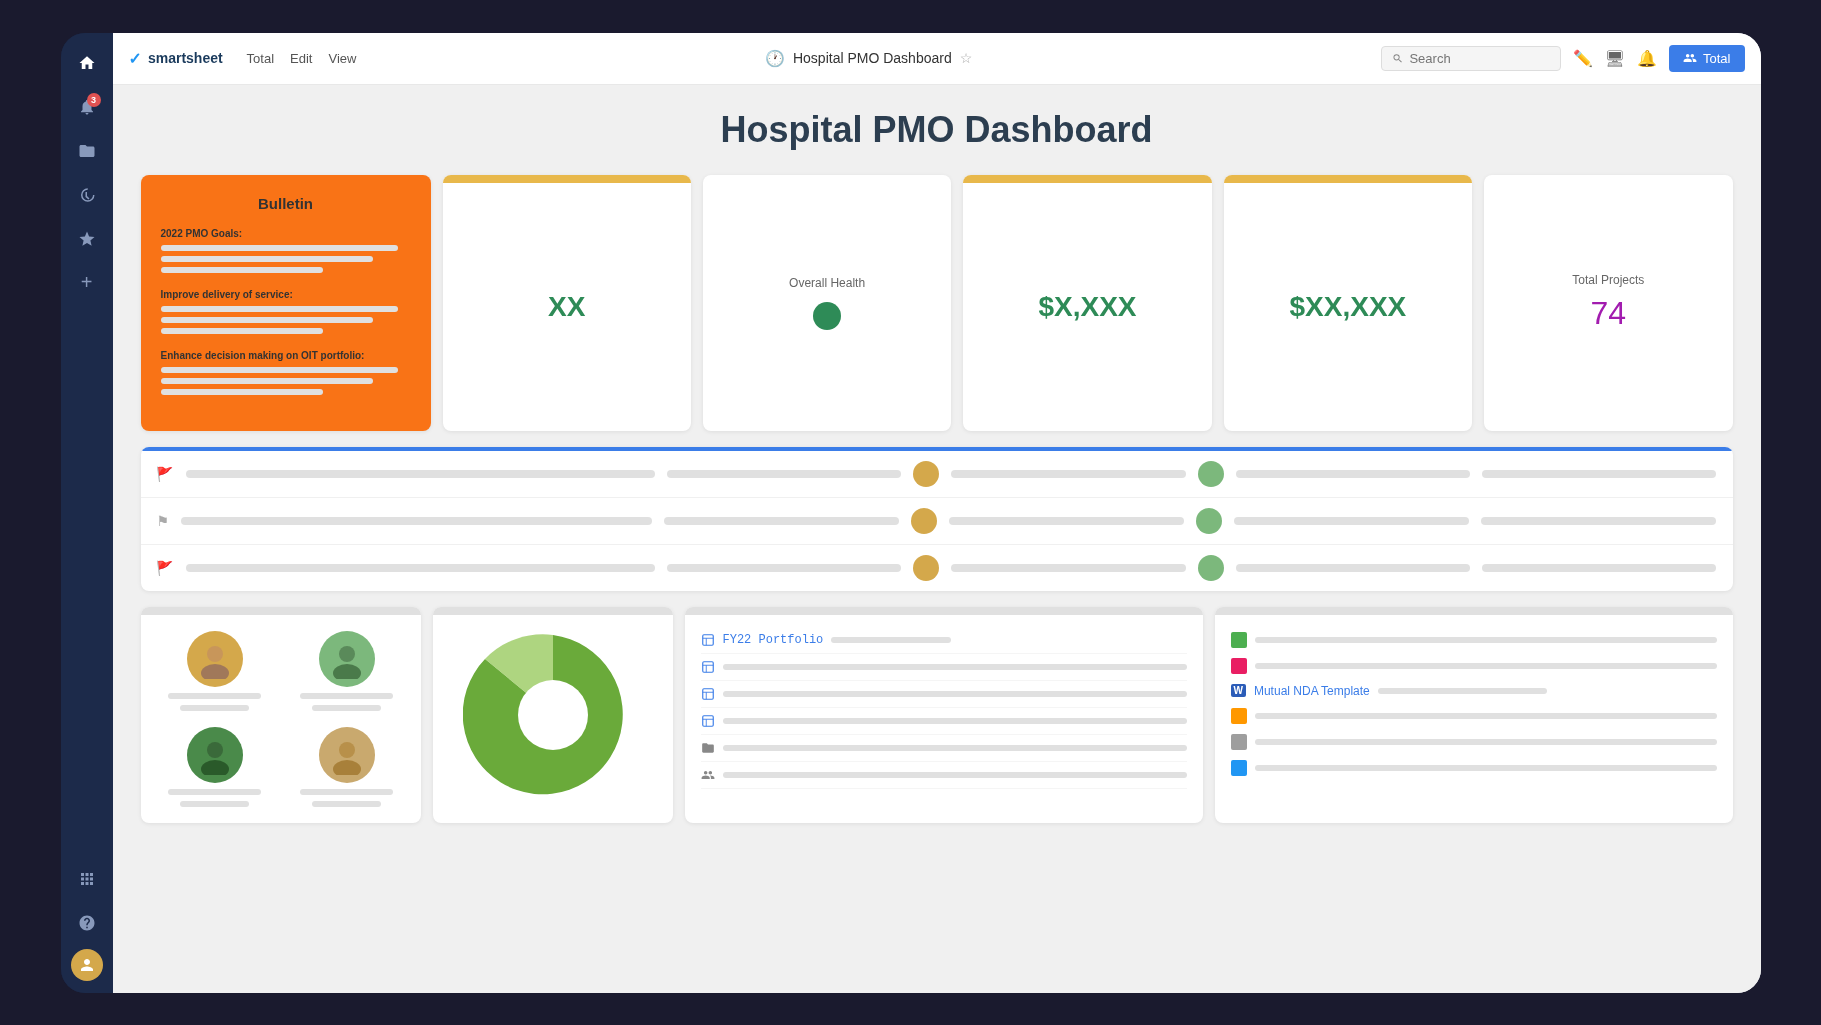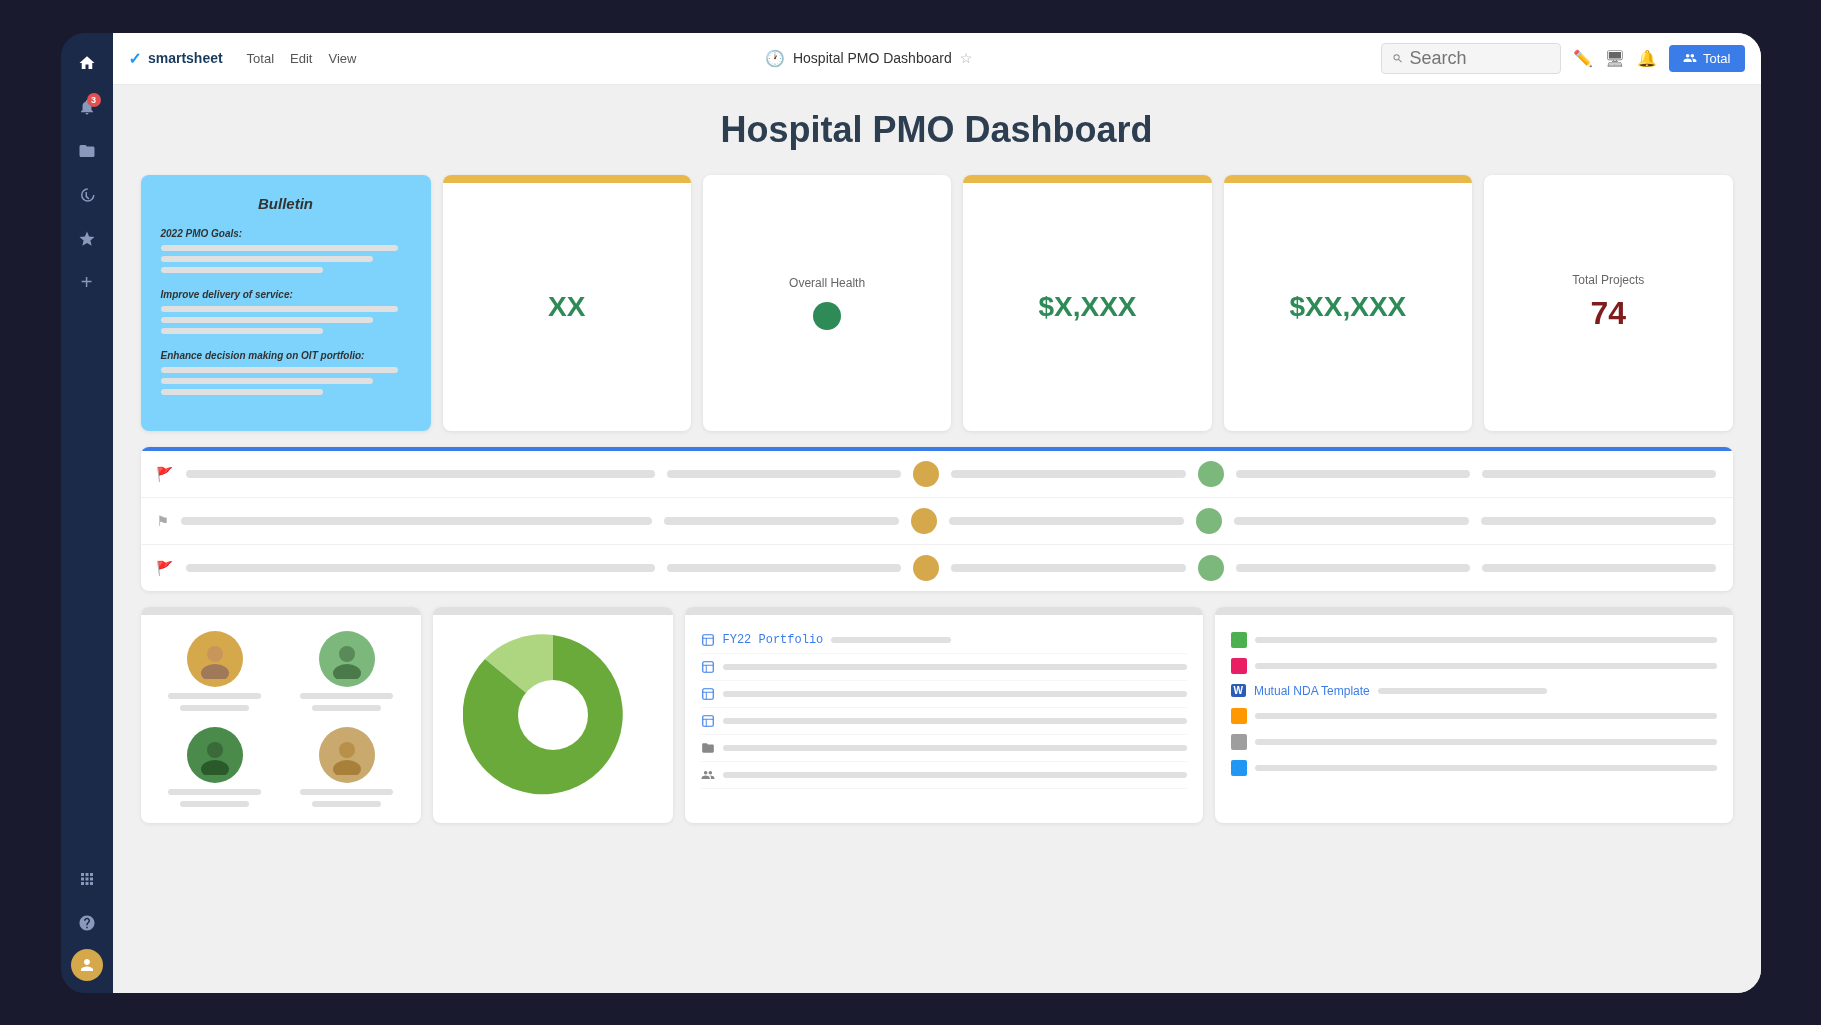--- a/index.html
+++ b/index.html
@@ -136,21 +136,21 @@
       background: #f5f5f5;
       border: 1px solid #ddd;
       border-radius: 4px;
       padding: 4px 10px;
       gap: 6px;
       width: 180px;
     }
     .topbar-search input {
       border: none;
       background: transparent;
-      font-size: 18px;
+      font-size: 13px;
       color: #1d4ed8;
       outline: none;
       width: 100%;
     }
     .topbar-action-icon {
       color: #666;
       font-size: 16px;
       cursor: pointer;
     }
     .share-btn {
@@ -180,27 +180,26 @@
       color: #2c3e50;
       margin-bottom: 24px;
     }
     
     .metrics-row {
       display: flex;
       gap: 12px;
       margin-bottom: 16px;
     }
     .bulletin-card {
-      background: #7dd3fc;
+      background: #f97316;
       border-radius: 8px;
       padding: 20px;
       width: 290px;
       flex-shrink: 0;
       box-shadow: 0 1px 4px rgba(0,0,0,0.08);
-      font-style: italic;
     }
     .bulletin-title {
       text-align: center;
       font-size: 15px;
       font-weight: 600;
       color: #333;
       margin-bottom: 16px;
     }
     .bulletin-section-title {
       font-size: 10px;
@@ -254,22 +253,22 @@
     }
     .overall-health-dot {
       width: 28px;
       height: 28px;
       border-radius: 50%;
       background: #2e8b57;
       margin-top: 4px;
     }
     .metric-total {
       font-size: 32px;
-      font-weight: 700;
-      color: #7f1d1d;
+      font-weight: 400;
+      color: #a21caf;
     }
     
     .table-section {
       background: #fff;
       border-radius: 8px;
       margin-bottom: 16px;
       box-shadow: 0 1px 4px rgba(0,0,0,0.08);
       overflow: hidden;
     }
     .table-header-bar {

